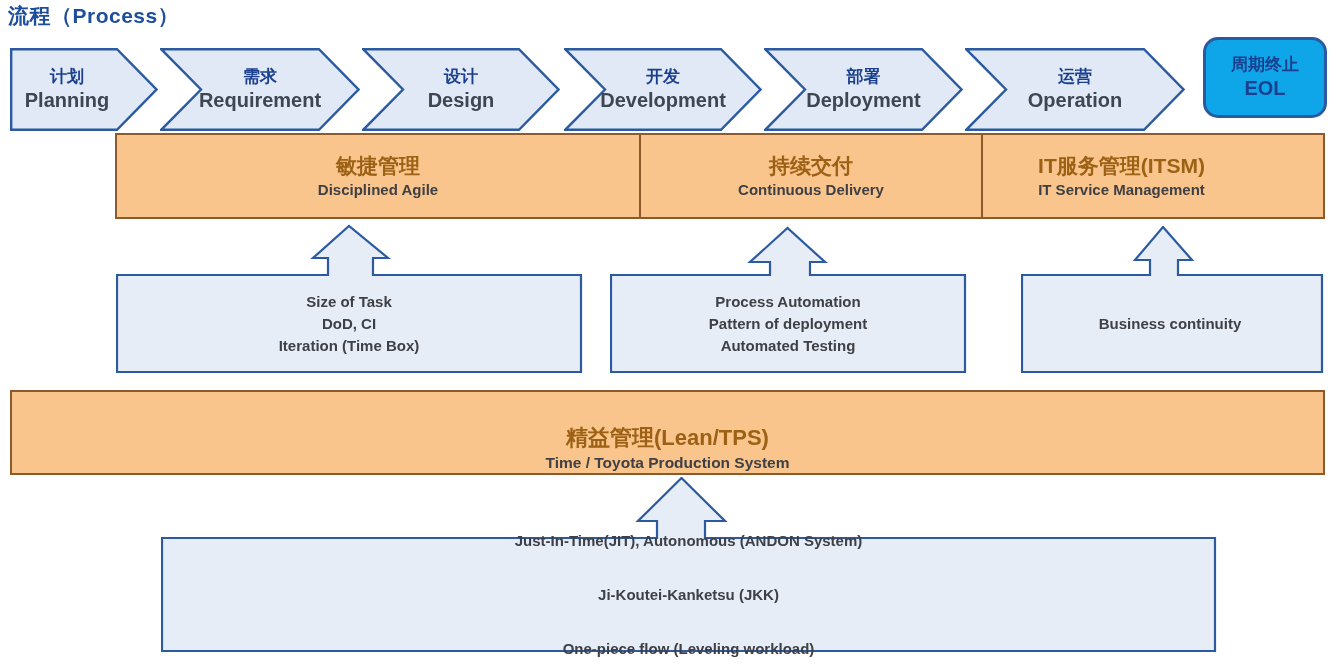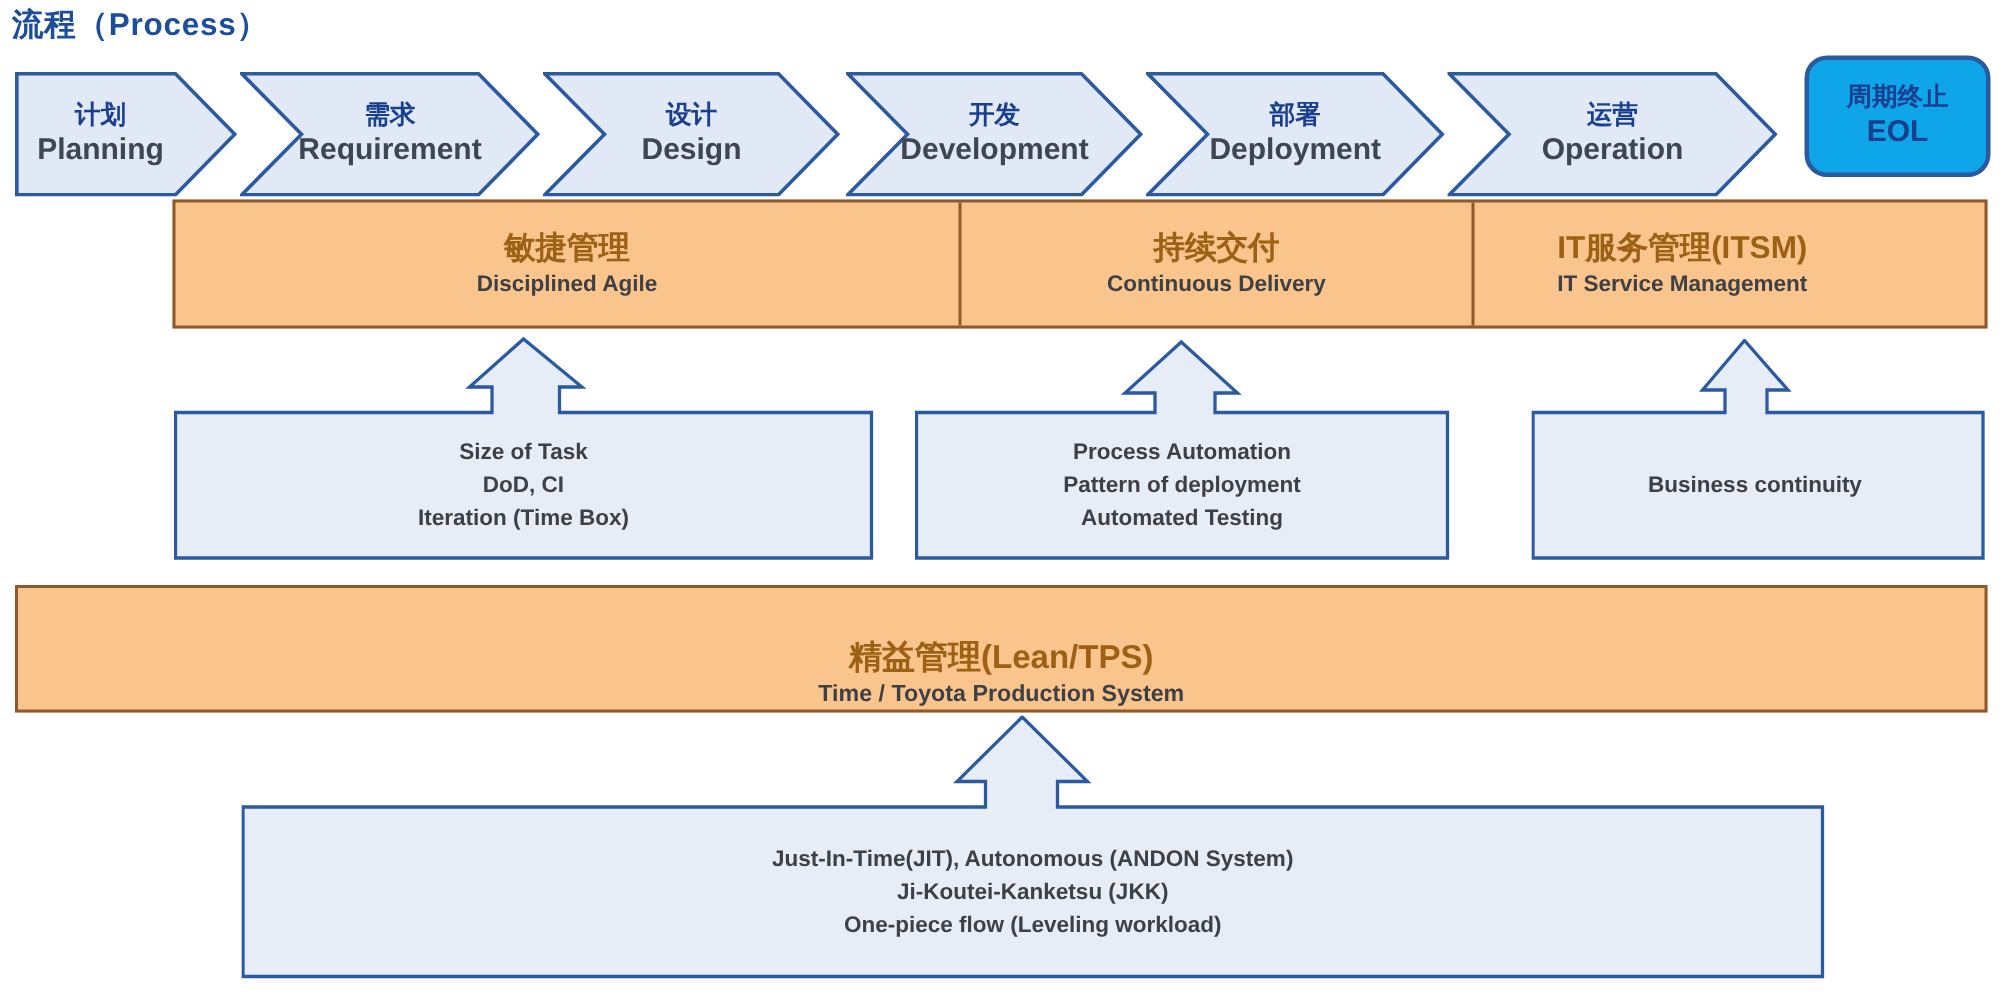--- a/index.html
+++ b/index.html
@@ -179,19 +179,19 @@
   </div>
 
   <div class="lean-bar">
     <span class="lean-zh">精益管理(Lean/TPS)</span>
     <span class="lean-en">Time / Toyota Production System</span>
   </div>
 
   <svg class="callout-svg" style="left:161px;top:477px;" width="1056" height="177" viewBox="0 0 1056 177">
     <path d="M1,61 L496,61 L496,44 L477,44 L520.5,1 L564,44 L544,44 L544,61 L1054,61 L1054,174 L1,174 Z" fill="#E7EDF7" stroke="#2B5AA0" stroke-width="2.2" stroke-linejoin="miter"></path>
   </svg>
-  <div class="callout-text" style="left:162px;top:539px;width:1053px;height:112px;">
+  <div class="callout-text" style="left:162px;top:539px;width:1053px;height:112px;gap:32px;">
     <div>Just-In-Time(JIT), Autonomous (ANDON System)</div>
     <div>Ji-Koutei-Kanketsu (JKK)</div>
     <div>One-piece flow (Leveling workload)</div>
   </div>
 
 </div>
 
 </body></html>

